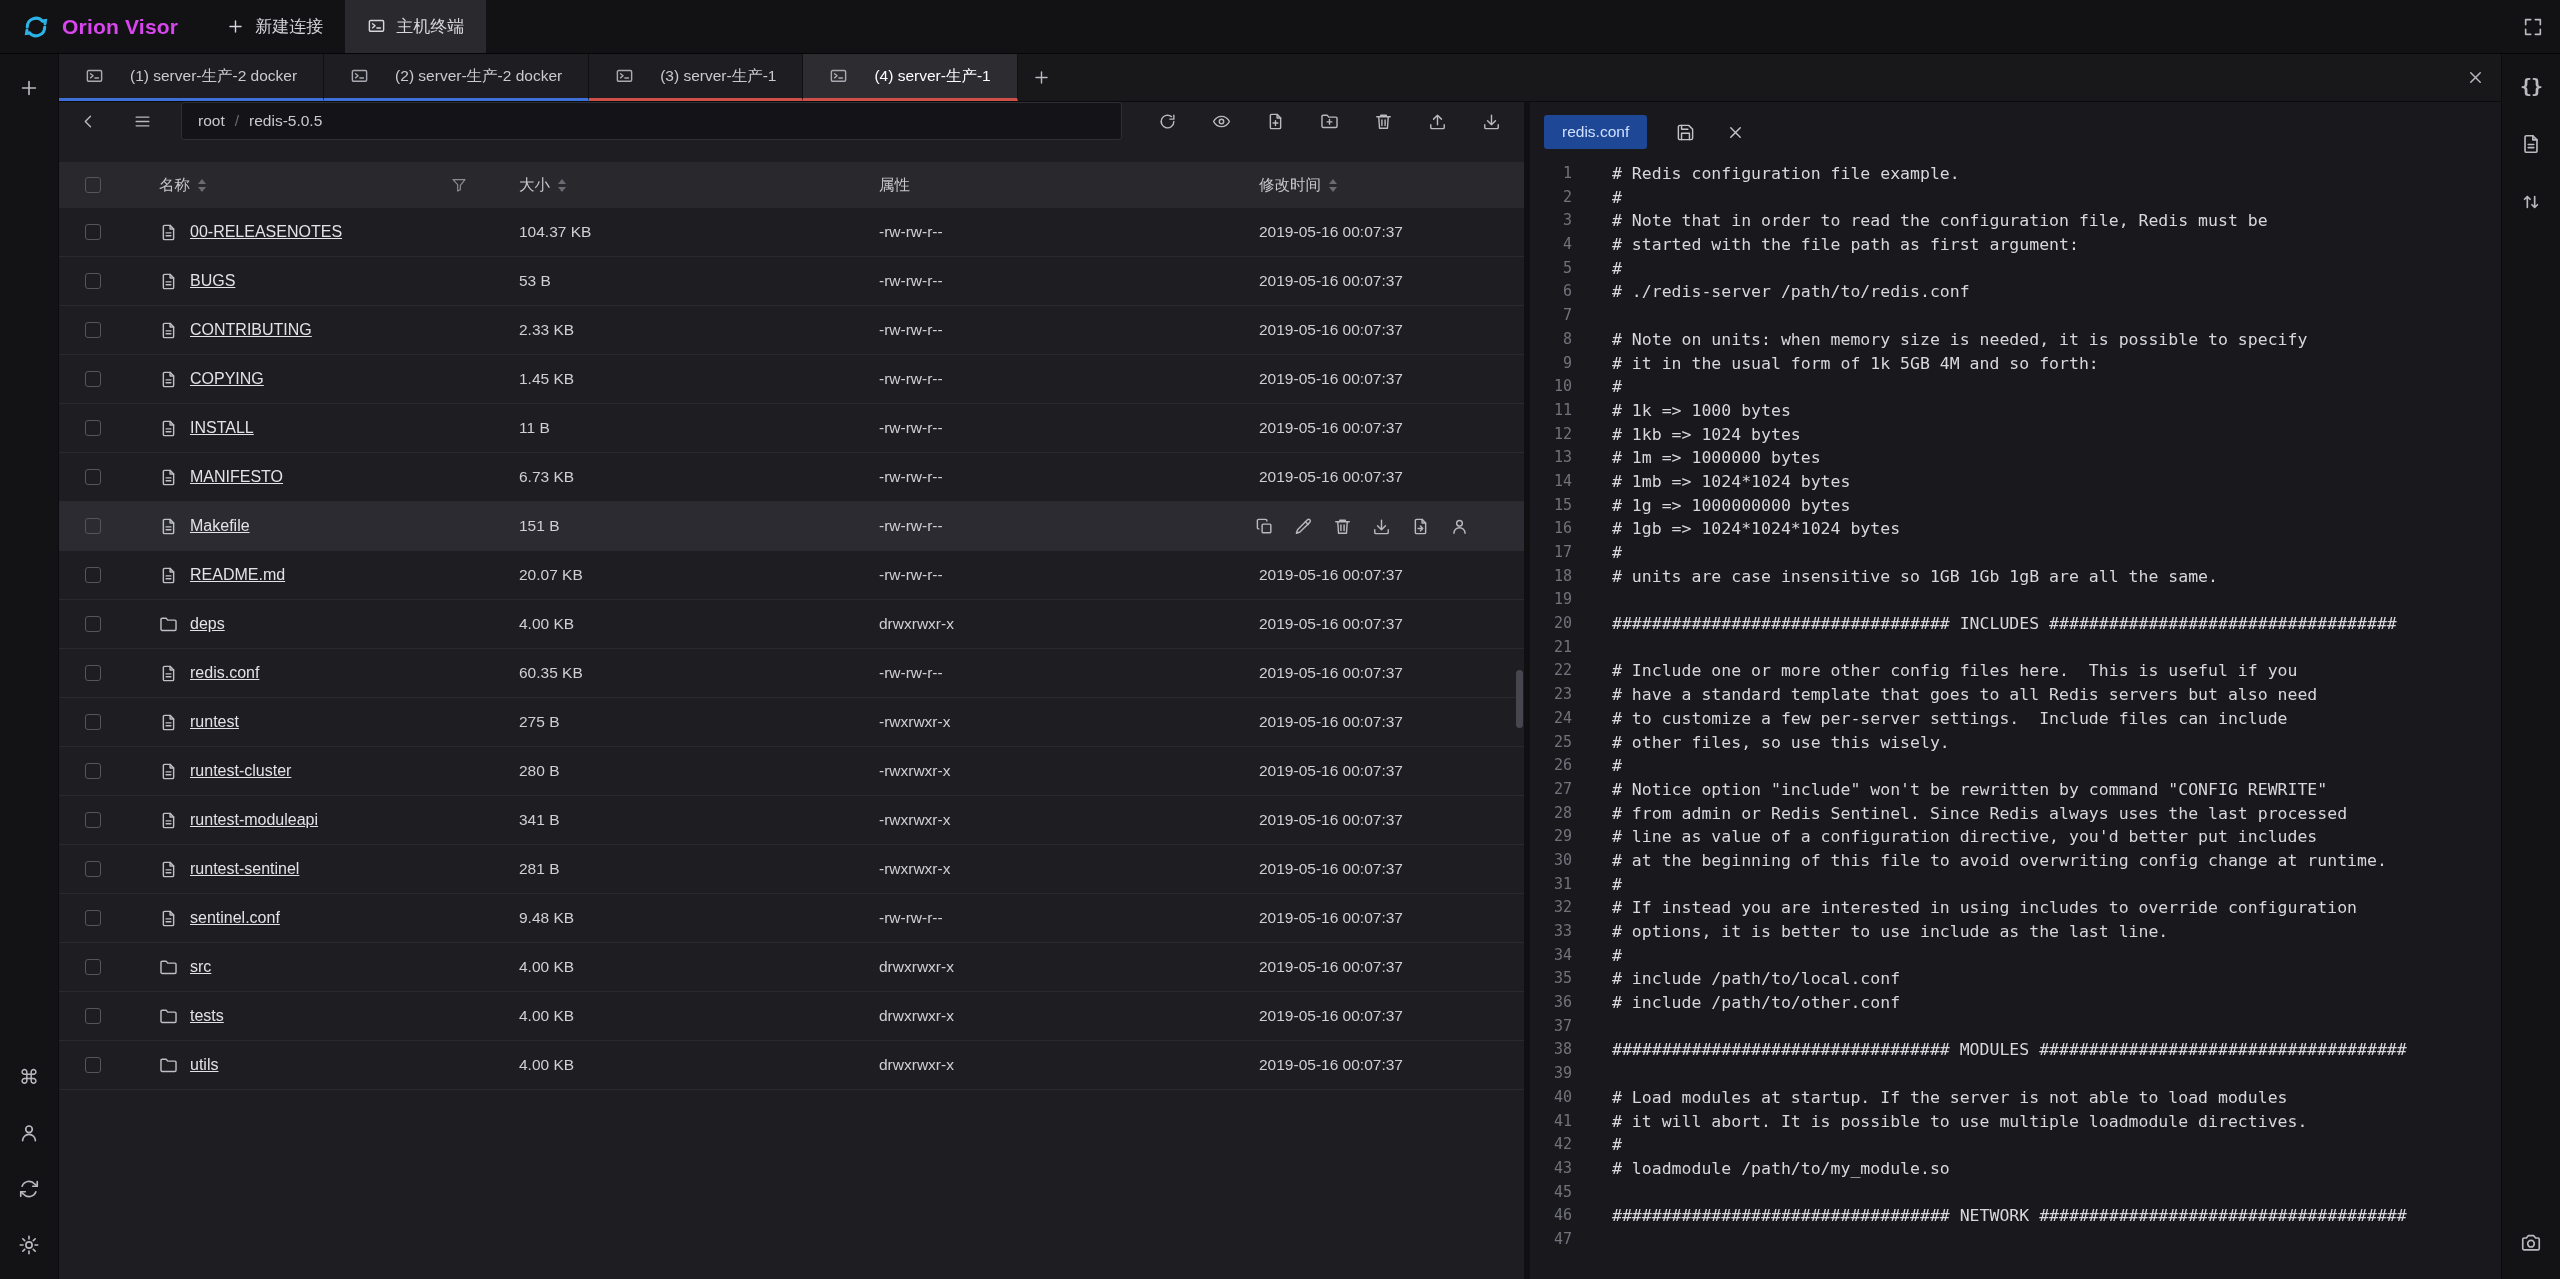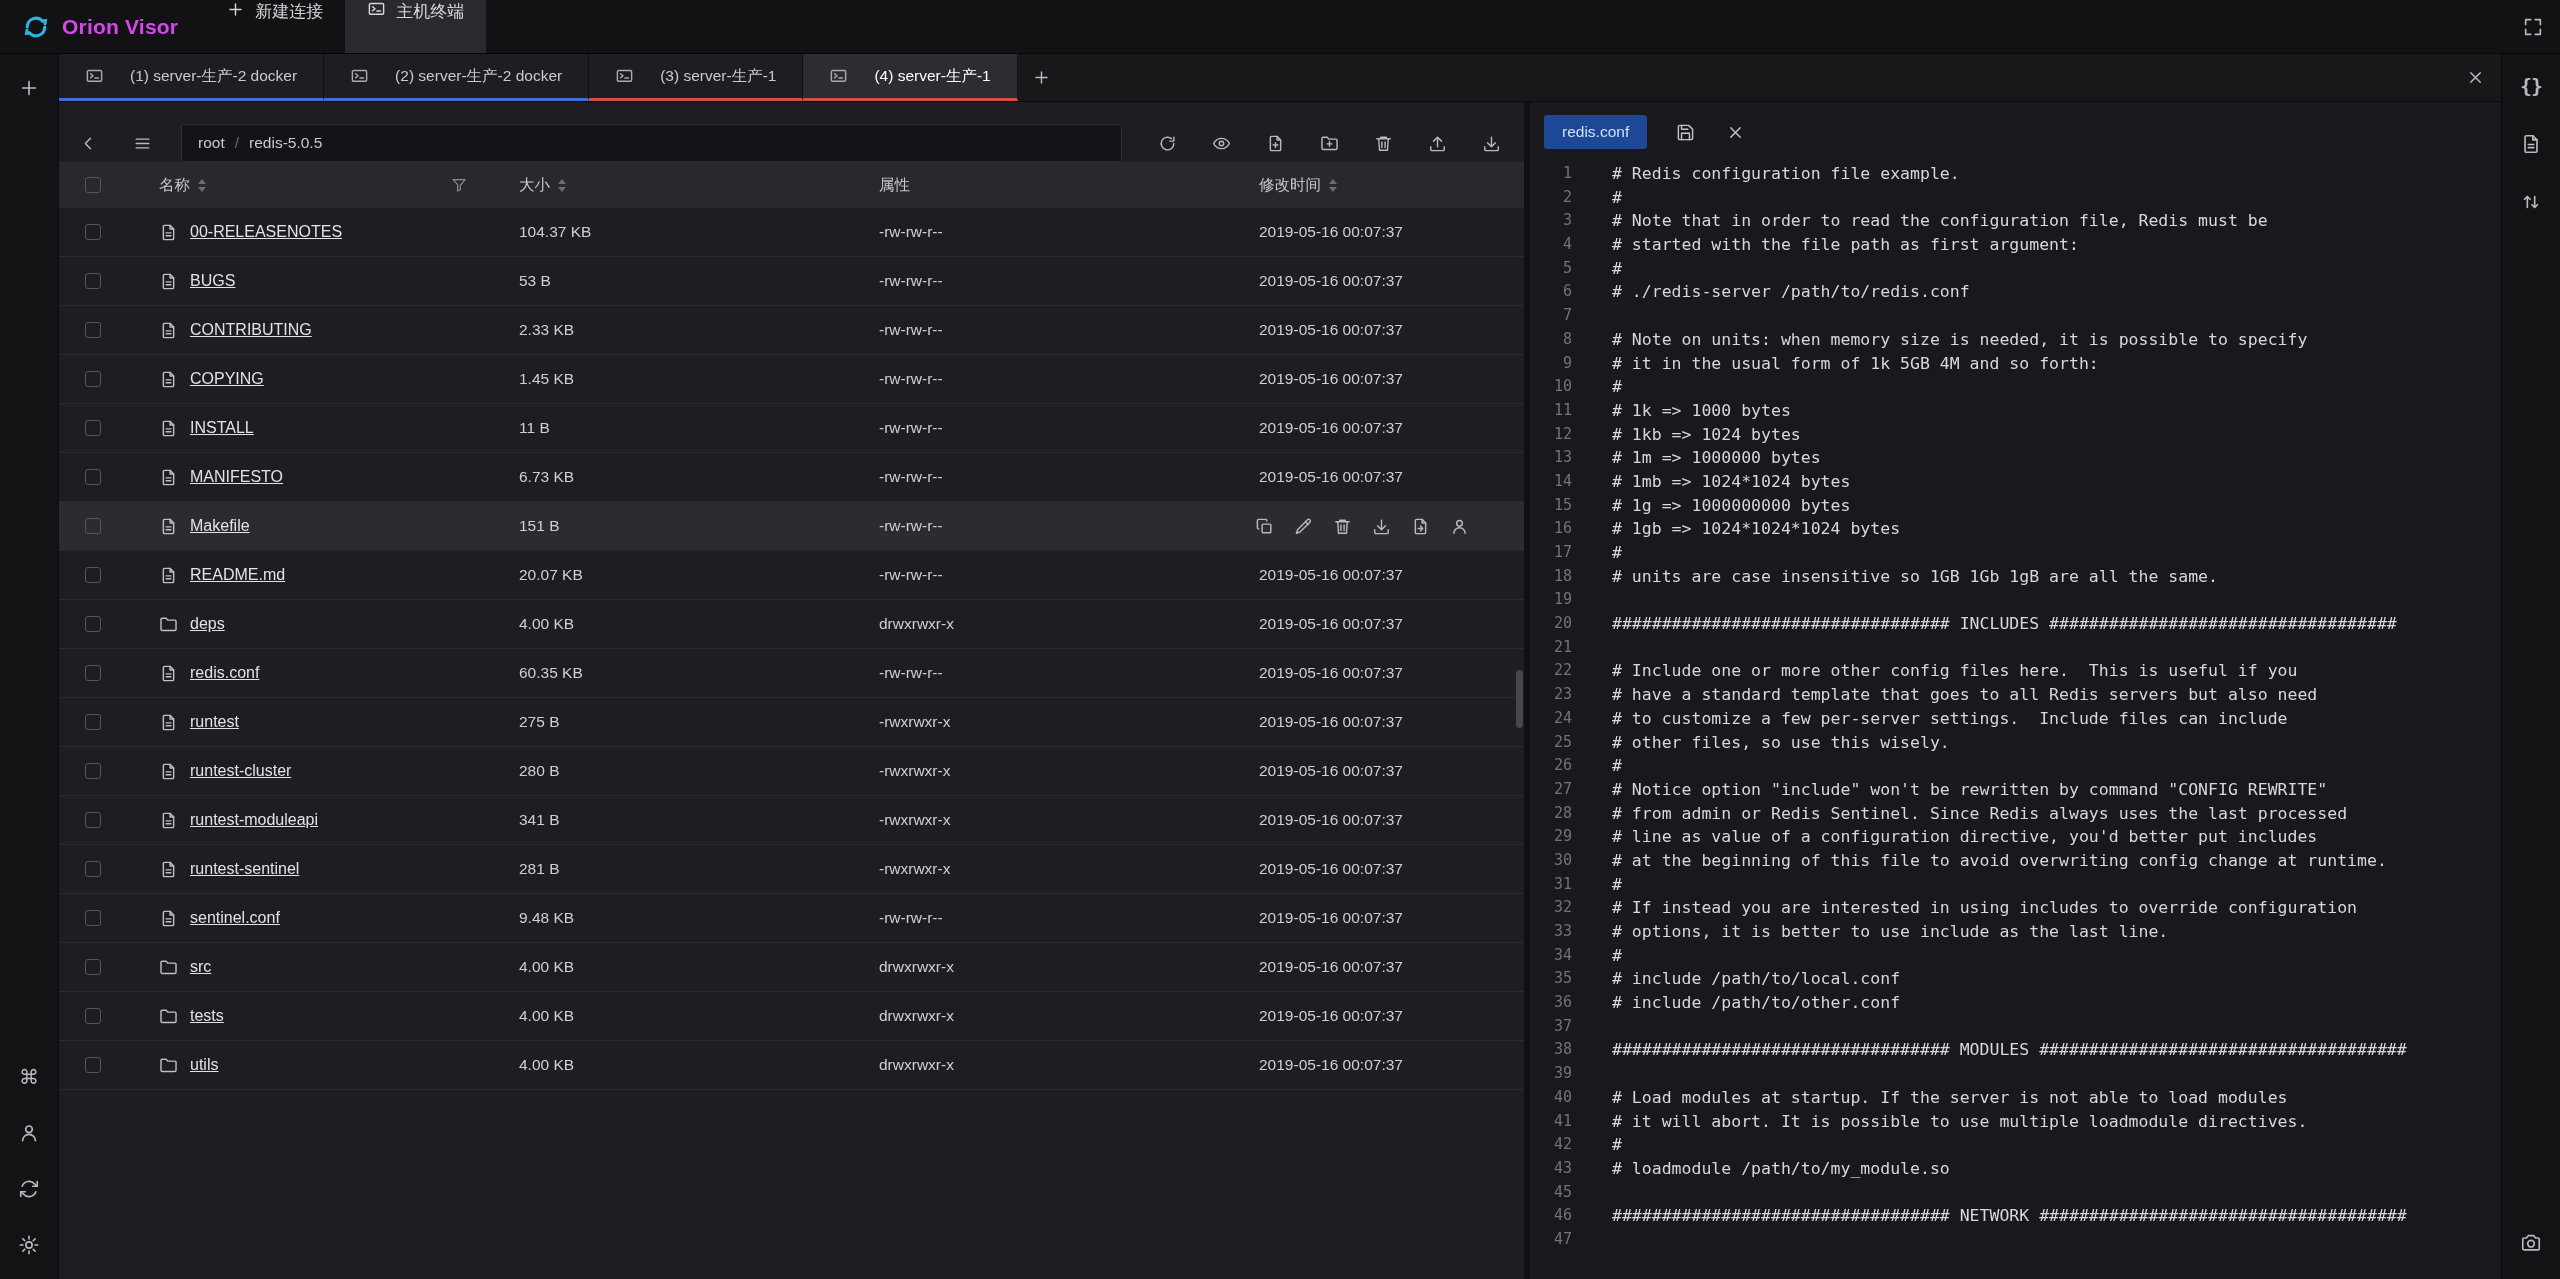--- a/index.html
+++ b/index.html
@@ -14,21 +14,21 @@
   svg.ic.sm { width:19px; height:19px; }
   svg.ic.xs { width:16px; height:16px; }
   .icon-btn { display:flex; align-items:center; justify-content:center; color:#b9b9c0; cursor:pointer; }
 
   
   .topbar { height:54px; flex:0 0 54px; background:#121214; border-bottom:1px solid #060607;
             display:flex; align-items:stretch; }
   .logo { display:flex; align-items:center; gap:12px; padding:0 26px 0 22px; }
   .logo svg { width:28px; height:28px; stroke:#2bb3e8; stroke-width:2.6; fill:none; stroke-linecap:round; }
   .logo-text { font-size:21px; font-weight:bold; color:#d946ef; letter-spacing:.2px; }
-  .topnav-item { display:flex; align-items:flex-start; gap:10px; padding:0 22px; font-size:17px; color:#d6d6dc; cursor:pointer; }
+  .topnav-item { display:flex; align-items:center; gap:10px; padding:0 22px; font-size:17px; color:#d6d6dc; cursor:pointer; }
   .topnav-item.active { background:#29292e; }
   .topbar .icon-btn { width:54px; }
 
   
   .body { flex:1; display:flex; min-height:0; }
   .rail { width:59px; flex:0 0 59px; background:#131316; display:flex; flex-direction:column; align-items:center; }
   .rail.left { border-right:1px solid #0c0c0e; padding:16px 0 16px; }
   .rail.right { border-left:1px solid #0c0c0e; padding:14px 0 18px; }
   .rail .icon-btn { width:36px; height:36px; margin-bottom:22px; font-size:20px; }
   .rail .bottom-group { margin-top:auto; display:flex; flex-direction:column; align-items:center; }
@@ -51,21 +51,21 @@
   .tab-add { width:48px; }
   .tabbar .close-btn { width:52px; margin-left:auto; }
 
   
   .content { flex:1; min-height:0; display:flex; }
 
   
   .file-panel { width:1465px; flex:0 0 1465px; background:#1d1d22; display:flex; flex-direction:column; position:relative; }
   .panel-divider { width:6px; flex:0 0 6px; background:#101013; }
 
-  .file-toolbar { height:60px; flex:0 0 60px; display:flex; align-items:flex-end; padding:0 14px 0 10px; gap:16px; }
+  .file-toolbar { height:60px; flex:0 0 60px; display:flex; align-items:flex-start; padding:0 14px 0 10px; gap:16px; }
   .tool-btn { width:38px; height:38px; border-radius:3px; }
   .path-bar { flex:1; height:38px; margin:0 10px 0 4px; background:#141418; border:1px solid #2e2e35;
               border-radius:3px; display:flex; align-items:center; padding:0 16px; gap:10px;
               font-size:15.5px; color:#c9c9cf; cursor:text; }
   .path-sep { color:#6a6a73; }
 
   .cols { display:grid; grid-template-columns:100px 360px 360px 380px 1fr; align-items:center; }
   .table-header { height:46px; flex:0 0 46px; background:#28282d; font-size:15.5px; color:#c6c6cc; }
   .cell { display:flex; align-items:center; min-width:0; }
   .cb-cell { padding-left:26px; }

